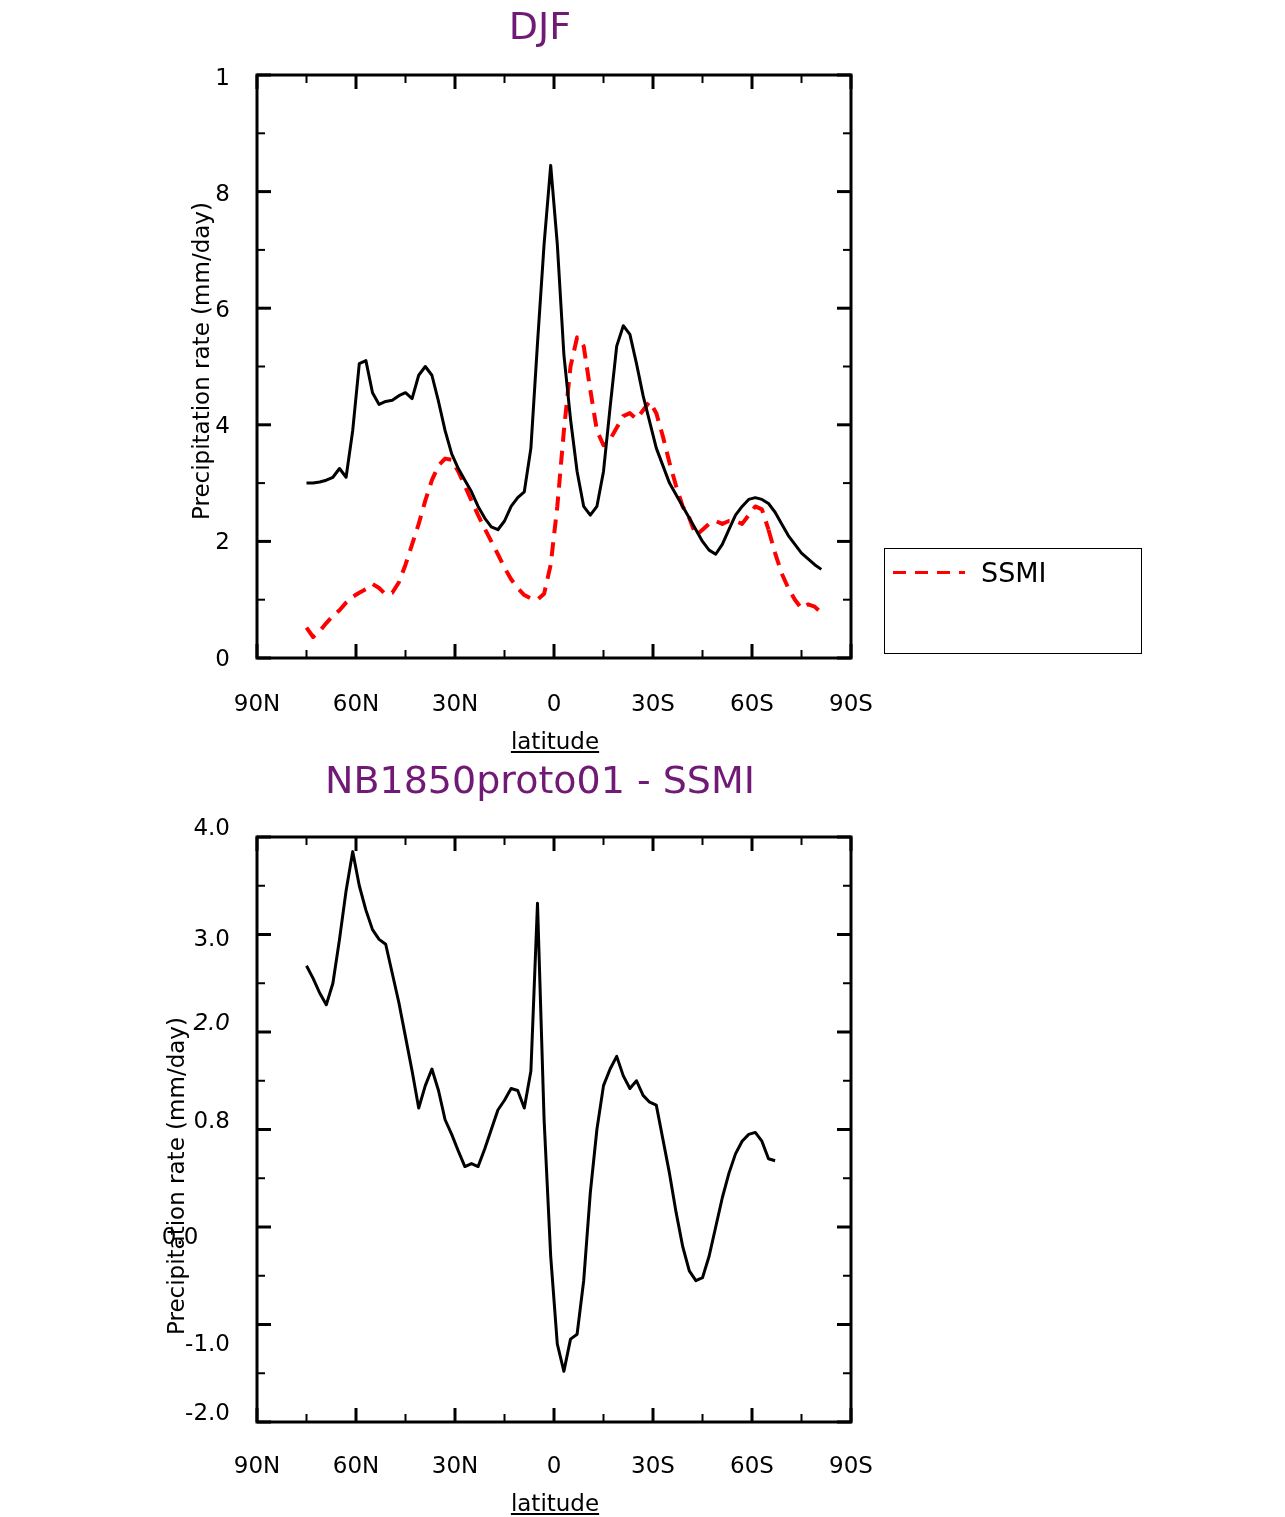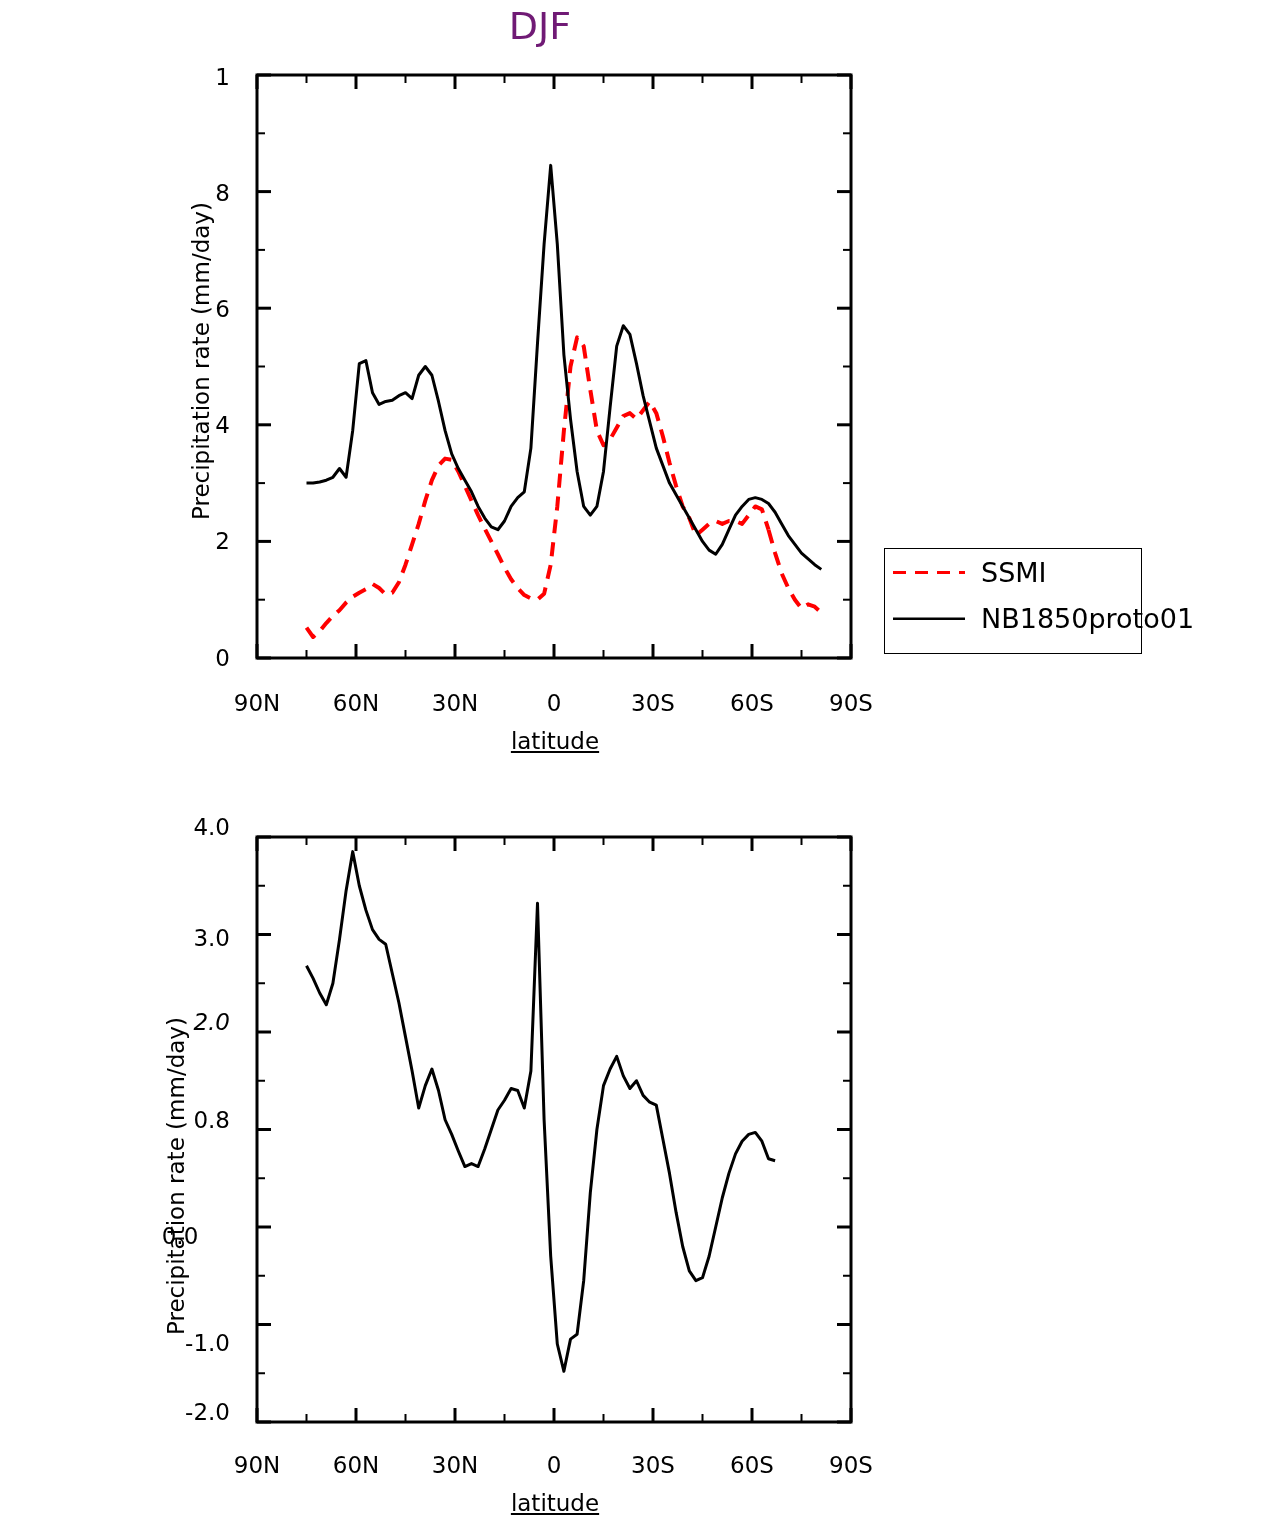--- a/index.html
+++ b/index.html
@@ -160,30 +160,25 @@
       <path d="M306.50 483.10 L313.10 483.10 L319.70 481.93 L326.30 480.19 L332.90 477.27 L339.50 468.52 L346.10 477.27 L352.70 430.63 L359.30 363.58 L365.90 360.67 L372.50 392.74 L379.10 404.40 L385.70 401.48 L392.30 400.31 L398.90 395.65 L405.50 392.74 L412.10 398.56 L418.70 375.25 L425.30 366.50 L431.90 375.25 L438.50 401.48 L445.10 430.63 L451.70 453.95 L458.30 468.52 L464.90 480.19 L471.50 491.84 L478.10 506.42 L484.70 518.08 L491.30 526.83 L497.90 529.74 L504.50 521.00 L511.10 506.42 L517.70 497.67 L524.30 491.84 L530.90 448.12 L537.50 343.18 L544.10 244.07 L550.70 165.37 L557.30 244.07 L563.90 354.84 L570.50 418.97 L577.10 471.44 L583.70 506.42 L590.30 515.16 L596.90 506.42 L603.50 471.44 L610.10 407.31 L616.70 346.10 L623.30 325.69 L629.90 334.44 L636.50 363.58 L643.10 395.65 L649.70 421.88 L656.30 448.12 L662.90 465.61 L669.50 483.10 L676.10 494.76 L682.70 506.42 L689.30 518.08 L695.90 529.74 L702.50 541.40 L709.10 550.14 L715.70 554.23 L722.30 544.32 L728.90 529.74 L735.50 515.16 L742.10 506.42 L748.70 499.42 L755.30 497.67 L761.90 499.42 L768.50 503.50 L775.10 512.25 L781.70 523.91 L788.30 535.57 L794.90 544.32 L801.50 553.06 L808.10 558.89 L814.70 564.72 L821.30 569.38 " fill="none" stroke="#000000" stroke-width="3" stroke-linejoin="round" stroke-linecap="butt"></path>
     </svg>
 
   <div class="legend-box" style="left:884px; top:548px; width:258px; height:106px;">
     <div class="legend-row">
       <svg class="legend-swatch" width="72" height="6">
         <line x1="0" y1="3" x2="72" y2="3" stroke="#ff0000" stroke-width="4" stroke-dasharray="13,9"></line>
       </svg>
       <span class="legend-text">SSMI</span>
     </div>
-    <div class="legend-row">
-      <svg class="legend-swatch" width="72" height="6">
-        <line x1="0" y1="3" x2="72" y2="3" stroke="#000000" stroke-width="3"></line>
-      </svg>
-      <span class="legend-text">NB1850proto01</span>
-    </div>
   </div>
 </div>
 
 <div class="panel" id="panel-bottom">
+  <div class="chart-title" style="left:0; top:3px; width:1080px;">NB1850proto01 - SSMI</div>
 
   <div class="axis-label-y" style="left:163px; top:580px; transform: rotate(-90deg);">Precipitation rate (mm/day)</div>
 
   <div class="axis-label-x" style="left:255px; top:735px; width:600px;">latitude</div>
 
   <div class="tick-label" style="left:130px; top:644px; width:100px; text-align:right;">-2.0</div>
   <div class="tick-label" style="left:130px; top:547px; width:100px; text-align:right;margin-top:28px;">-1.0</div>
   <div class="tick-label" style="left:130px; top:468px; width:100px; text-align:center;">0.0</div>
   <div class="tick-label" style="left:130px; top:352px; width:100px; text-align:right;">0.8</div>
   <div class="tick-label" style="left:130px; top:254px; width:100px; text-align:right;font-style:italic;">2.0</div>

